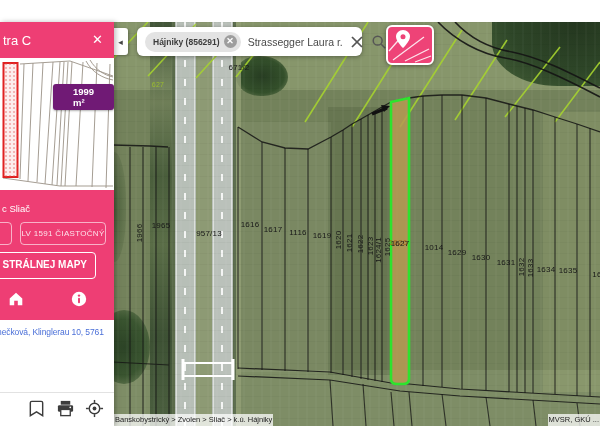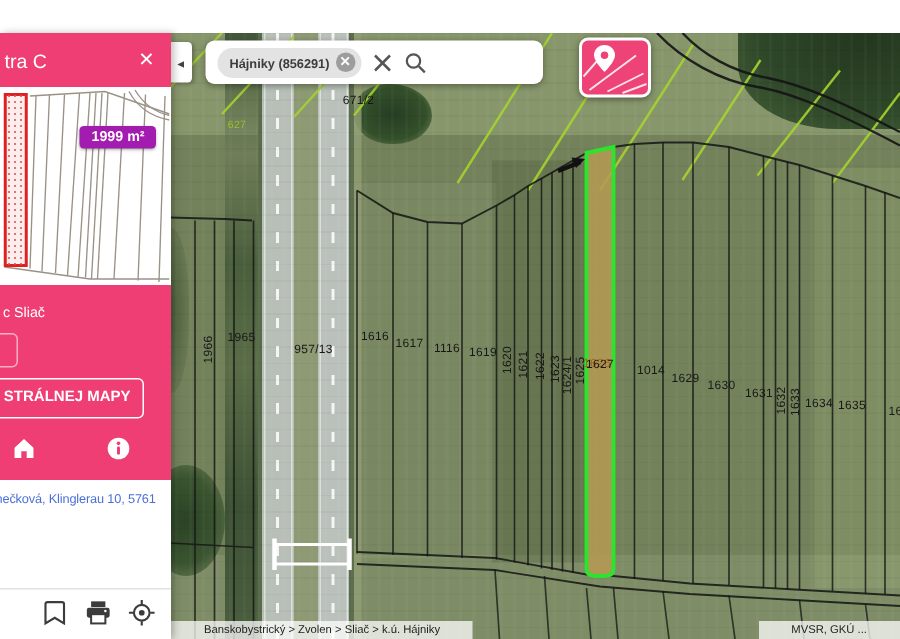--- a/index.html
+++ b/index.html
@@ -29,21 +29,21 @@
   .road{position:absolute;left:172px;top:0;width:64px;height:404px;
      background:linear-gradient(90deg,#5a6b4a 0 3px,#b7bfb7 3px 24px,#8d9a74 24px 40px,#bac1ba 40px 61px,#5a6b4a 61px 64px);}
   .road .edge{position:absolute;top:0;width:1px;height:100%;background:#fff;opacity:.5;}
   .road .dash{position:absolute;top:0;width:2px;height:100%;opacity:.85;
      background:repeating-linear-gradient(180deg,#fff 0 7px,transparent 7px 19px);}
   .verge{position:absolute;left:236px;top:0;width:5px;height:404px;background:#93a077;opacity:.8;}
   svg.overlay{position:absolute;left:0;top:0;z-index:3;}
 
   .plabel{position:absolute;z-index:4;font-size:8px;color:#181818;white-space:nowrap;letter-spacing:.2px;}
   .attr{position:absolute;bottom:0;z-index:5;background:rgba(255,255,255,.74);color:#222;
-     font-size:7.5px;line-height:12px;padding:0 22px;height:12px;white-space:nowrap;text-align:right;}
+     font-size:7.5px;line-height:12px;padding:0 1px;height:12px;white-space:nowrap;text-align:right;}
   .attr-left{left:114px;}
   .attr-right{right:0;}
 
   
   .topstrip{position:absolute;left:0;top:0;width:600px;height:22px;background:#fff;z-index:6;}
 
   
   .collapse-tab{position:absolute;left:113px;top:28px;width:15px;height:27px;background:#fff;z-index:8;
      border-radius:0 3px 3px 0;box-shadow:1px 1px 3px rgba(0,0,0,.3);display:flex;align-items:center;justify-content:center;
      font-size:9px;color:#444;cursor:pointer;}
@@ -60,22 +60,22 @@
      border-radius:6px;box-shadow:0 1px 4px rgba(0,0,0,.4);z-index:8;cursor:pointer;overflow:hidden;}
 
   
   .panel{position:absolute;left:0;top:22px;width:114px;height:404px;background:#fff;z-index:10;overflow:hidden;
      box-shadow:2px 0 5px rgba(0,0,0,.25);}
   .panel-header{position:absolute;left:0;top:0;width:100%;height:36px;background:#ee3e74;color:#fff;
      display:flex;align-items:center;}
   .ph-title{font-size:13px;margin-left:3px;}
   .ph-close{position:absolute;right:11px;top:10px;font-size:13px;cursor:pointer;}
   .preview{position:absolute;left:0;top:36px;width:113px;height:132px;background:#fff;}
-  .area-badge{position:absolute;left:53px;top:26px;background:#a21caf;color:#fff;font-size:9.5px;font-weight:bold;
-     padding:2px 8px;border-radius:3px;box-shadow:0 1px 2px rgba(0,0,0,.3);}
+  .area-badge{position:absolute;left:53px;top:26px;background:#701a75;color:#fff;font-size:9.5px;font-weight:bold;
+     padding:2px 20px;border-radius:3px;box-shadow:0 1px 2px rgba(0,0,0,.3);}
   .pink-section{position:absolute;left:0;top:168px;width:114px;height:130px;background:#ee3e74;color:#fff;}
   .subtitle{position:absolute;left:2px;top:13px;font-size:9.5px;}
   .pill-btn{position:absolute;height:23px;border:1px solid rgba(255,255,255,.6);border-radius:4px;
      color:rgba(255,255,255,.85);font-size:8px;letter-spacing:.3px;line-height:21px;text-align:center;cursor:pointer;}
   .pill-frag{left:-30px;top:32px;width:42px;}
   .pill-lv{left:20px;top:32px;width:86px;}
   .big-btn{position:absolute;left:-58px;top:62px;width:154px;height:27px;border:1.5px solid #fff;border-radius:4px;
      color:#fff;font-size:10px;font-weight:bold;line-height:24px;text-align:right;padding-right:8px;cursor:pointer;}
   .icon-row{position:absolute;left:0;top:96px;width:100%;height:26px;}
   .prow-icon{position:absolute;width:18px;height:18px;cursor:pointer;}
@@ -231,20 +231,21 @@
   </div>
 
   <div class="topstrip"></div>
 
   <div class="collapse-tab">◂</div>
   <div class="search-pill">
     <span class="chip">
       <span>Hájniky (856291)</span>
       <span class="chip-x">✕</span>
     </span>
+    <span class="query">Strassegger Laura r.</span>
     <svg class="sicon" viewBox="0 0 16 16">
       <line x1="3" y1="3" x2="13" y2="13" stroke="#555" stroke-width="1.7"></line>
       <line x1="13" y1="3" x2="3" y2="13" stroke="#555" stroke-width="1.7"></line>
     </svg>
     <svg class="sicon" viewBox="0 0 18 18">
       <circle cx="7.5" cy="7.5" r="5" fill="none" stroke="#555" stroke-width="1.7"></circle>
       <line x1="11.5" y1="11.5" x2="16" y2="16" stroke="#555" stroke-width="1.7"></line>
     </svg>
   </div>
 
@@ -293,20 +294,21 @@
         </g>
         <rect x="3.5" y="5" width="14" height="114" fill="#fdeeee" stroke="#e02020" stroke-width="2"></rect>
         <rect x="3.5" y="5" width="14" height="114" fill="url(#rdots)"></rect>
       </svg>
       <div class="area-badge">1999 m²</div>
     </div>
 
     <div class="pink-section">
       <div class="subtitle">c Sliač</div>
       <span class="pill-btn pill-frag"></span>
+      <span class="pill-btn pill-lv">LV 1591 ČIASTOČNÝ</span>
       <div class="big-btn">
         <span>STRÁLNEJ MAPY</span>
       </div>
       <div class="icon-row">
         <svg class="prow-icon" style="left:7px;top:4px" viewBox="0 0 20 20">
           <path d="M3,9.5 L10,3 L17,9.5 V17 H12 V12 H8 V17 H3 Z" fill="#fff"></path>
         </svg>
         <svg class="prow-icon" style="left:70px;top:4px" viewBox="0 0 20 20">
           <circle cx="10" cy="10" r="8" fill="#fff"></circle>
           <circle cx="10" cy="6.2" r="1.3" fill="#ee3e74"></circle>

